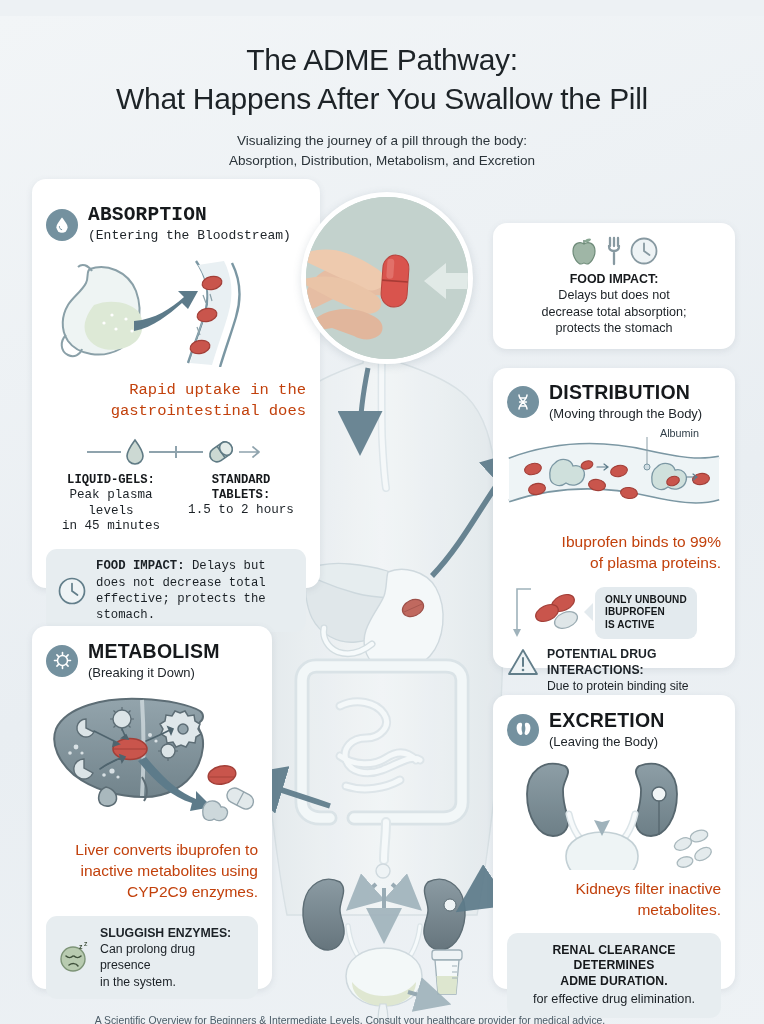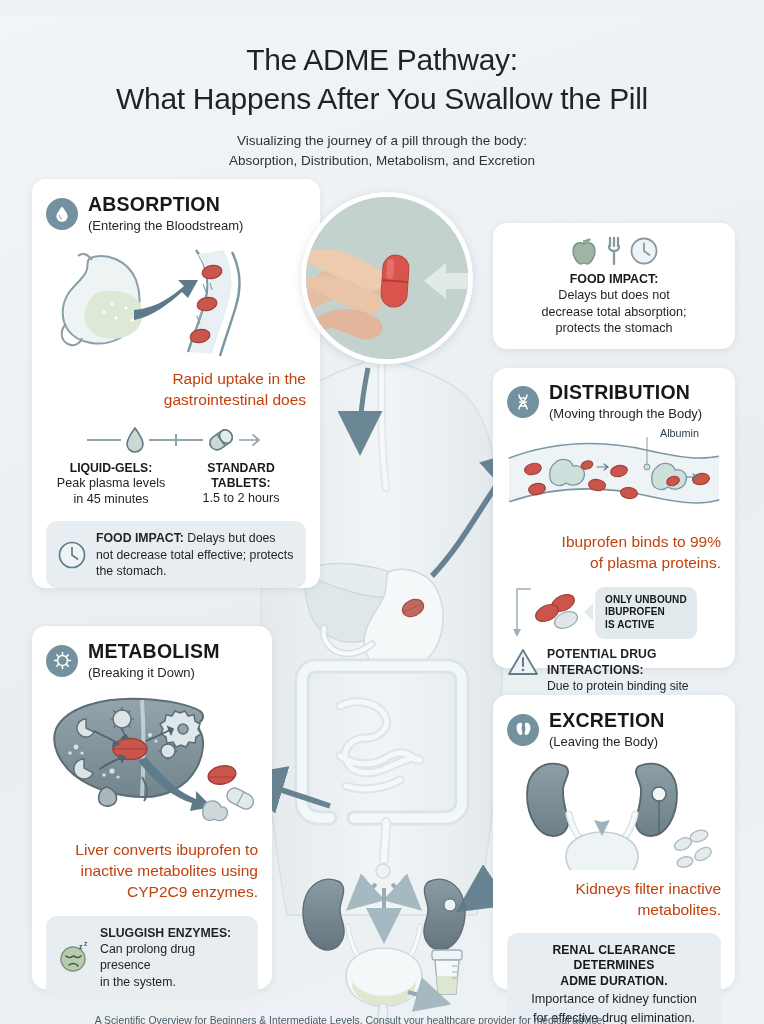--- a/index.html
+++ b/index.html
@@ -231,21 +231,21 @@
         <rect x="76" y="58" width="26" height="52" rx="13" fill="#d9544d"></rect>
         <rect x="76" y="58" width="26" height="52" rx="13" fill="none" stroke="#b8443e" stroke-width="1"></rect>
         <path d="M76 84h26" stroke="#a83b35" stroke-width="1.6"></path>
         <rect x="80" y="62" width="7" height="20" rx="3.5" fill="#e8837d" opacity=".6"></rect>
       </g>
 
       <path d="M118 84 L140 66 L140 76 L182 76 L182 92 L140 92 L140 102 Z" fill="#e4ebe9" opacity=".92"></path>
     </svg>
   </div>
 
-  <div class="panel" style="left:32px; top:163px; width:288px; height:409px; padding:15px 14px;">
+  <div class="panel" style="left:32px; top:163px; width:288px; height:409px; padding:26px 14px;font-family:Liberation Mono, monospace;">
     <div class="panel-head">
       <span class="badge">
         <svg width="18" height="18" viewBox="0 0 18 18">
             <path d="M9 1.5C9 1.5 3.4 8 3.4 11.2A5.6 5.6 0 0 0 14.6 11.2C14.6 8 9 1.5 9 1.5z" fill="#fff"></path>
             <path d="M6.4 10.6c0 1.7 1 2.8 2.3 3.1" stroke="#74919f" stroke-width="1" fill="none" stroke-linecap="round"></path>
           </svg>
       </span>
       <span class="head-txt">
         <span class="head-title">ABSORPTION</span><br>
         <span class="head-sub">(Entering the Bloodstream)</span>
@@ -583,20 +583,19 @@
     </svg>
 
     <div class="body-txt" style="margin-top:4px">
       <div>Kidneys filter inactive</div>
       <div>metabolites.</div>
     </div>
 
     <div class="renal" style="margin-top:13px">
       <b>RENAL CLEARANCE DETERMINES</b>
       <b>ADME DURATION.</b>
-      <span>Importance of kidney function</span>
       <span>for effective drug elimination.</span>
     </div>
   </div>
 
   <div class="footer">A Scientific Overview for Beginners &amp; Intermediate Levels. Consult your healthcare provider for medical advice.</div>
 
 </div>
 
 </body></html>

